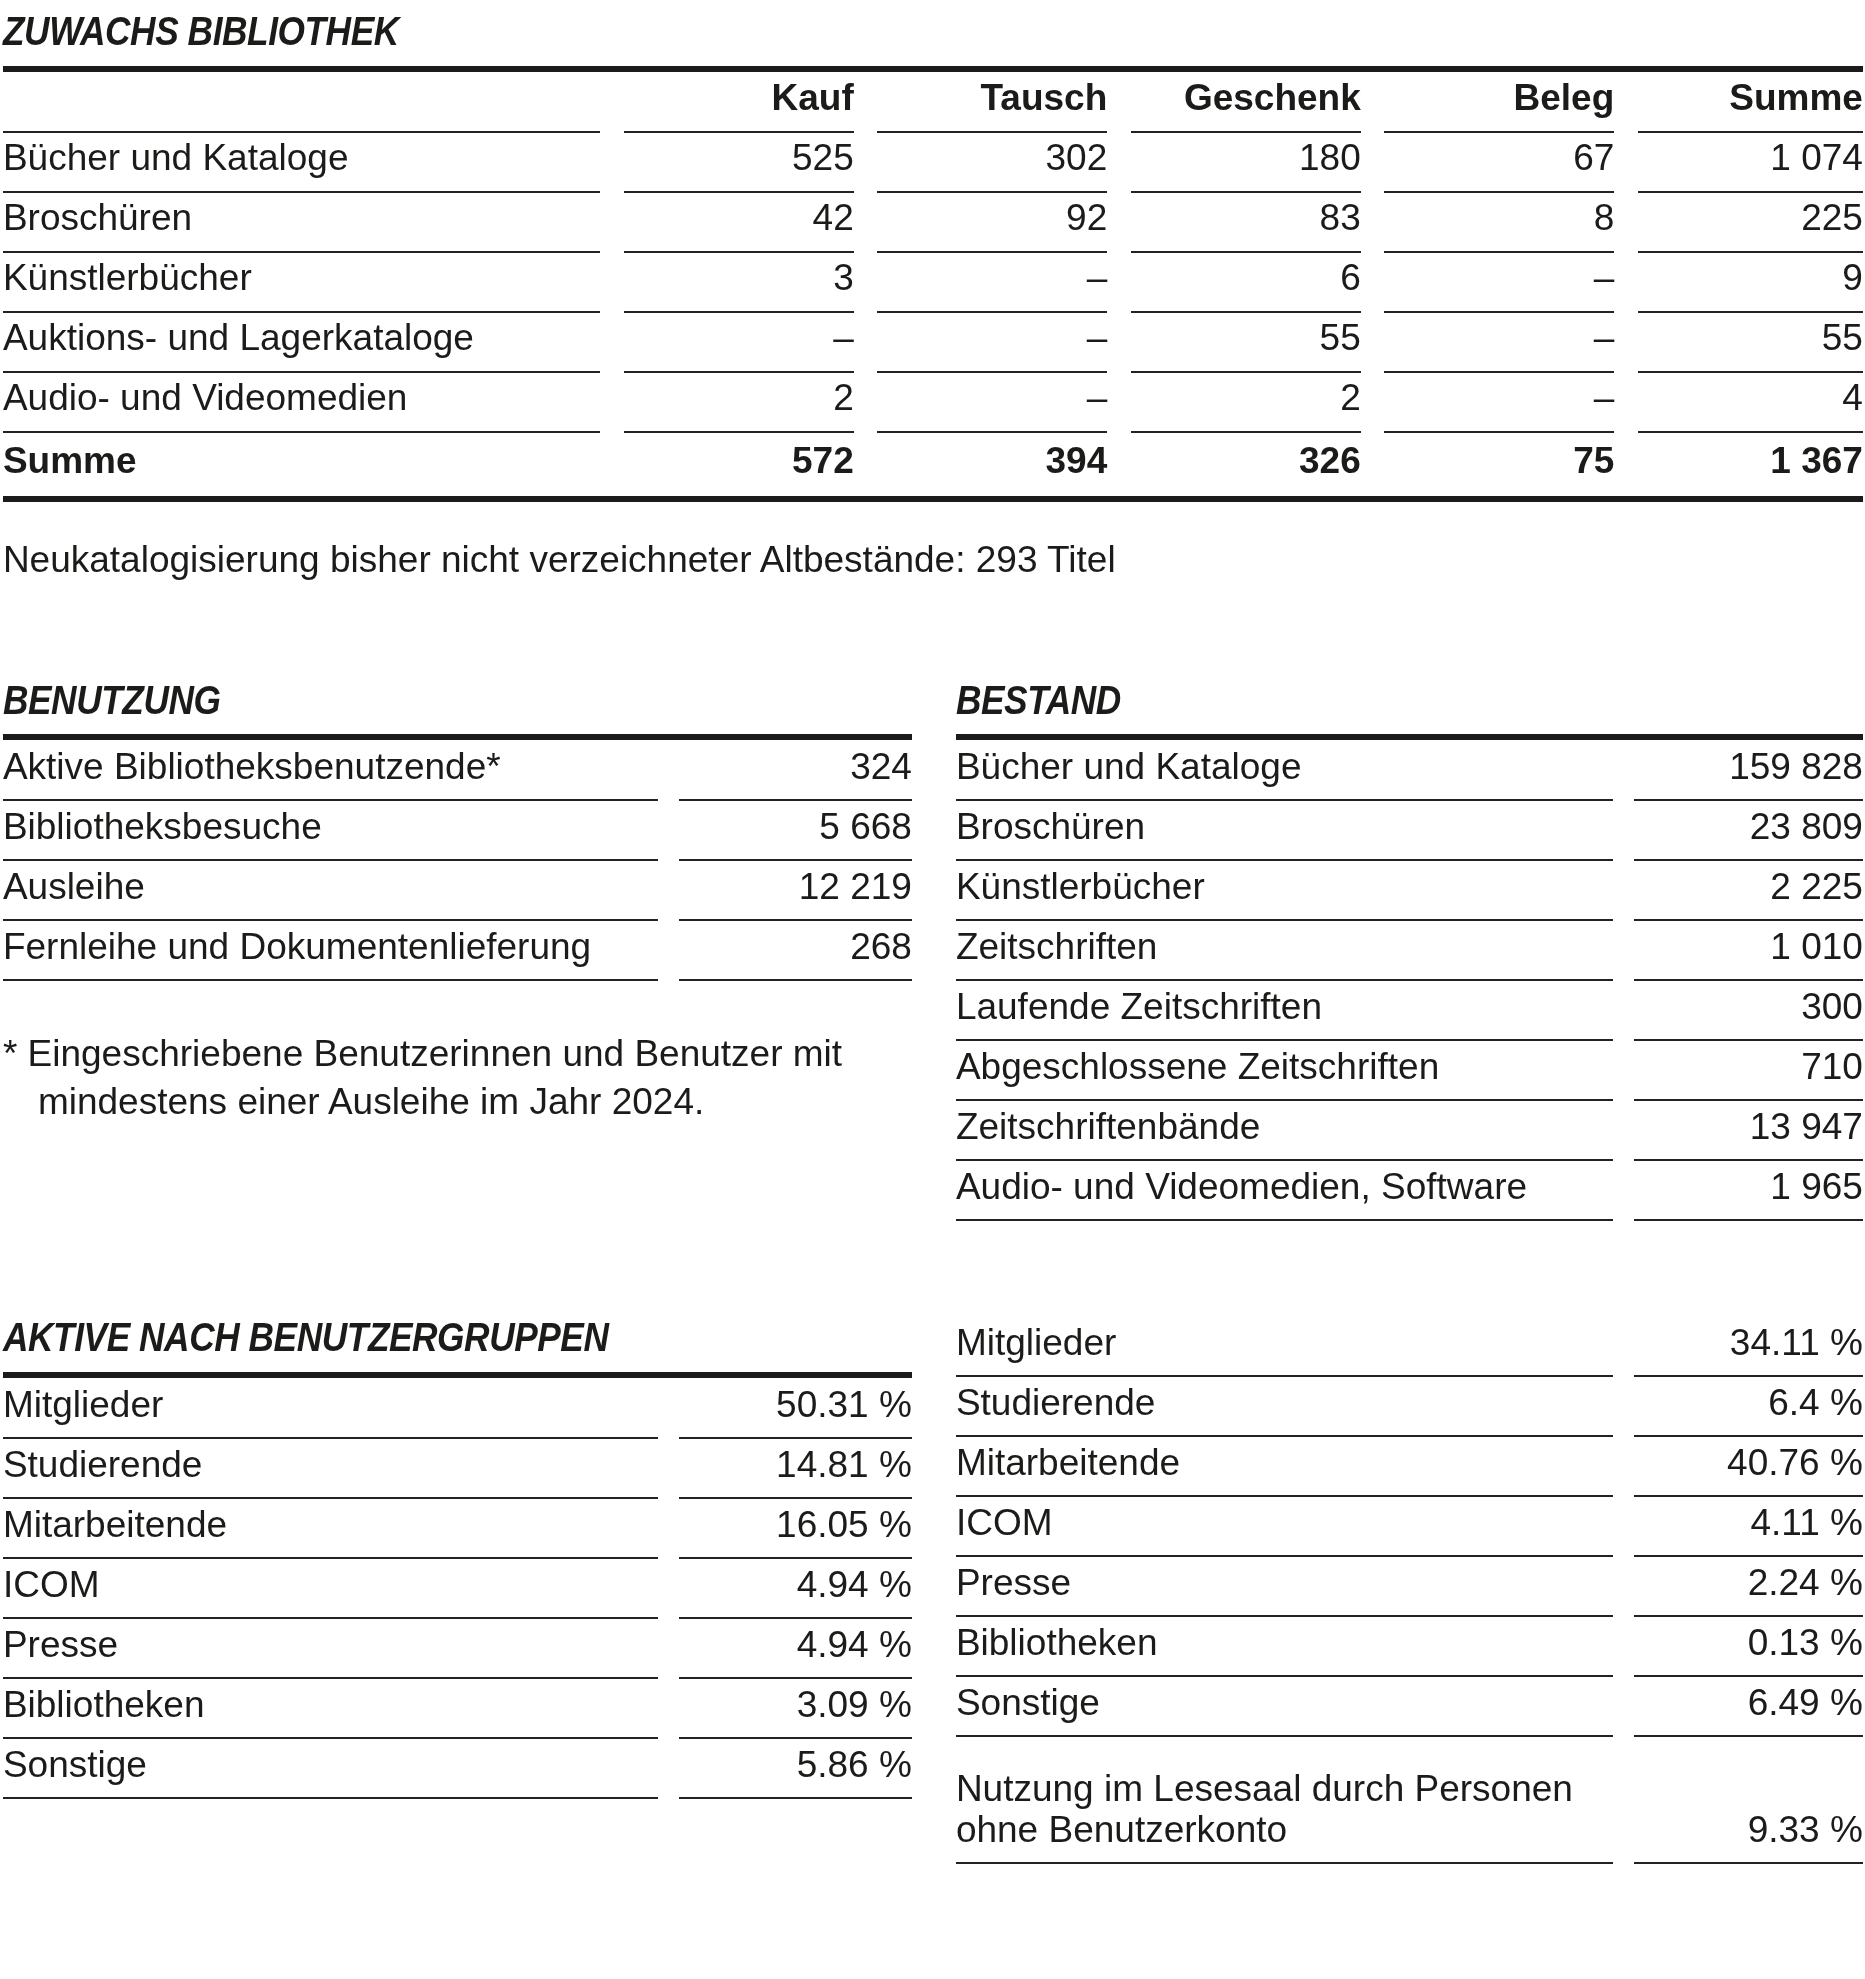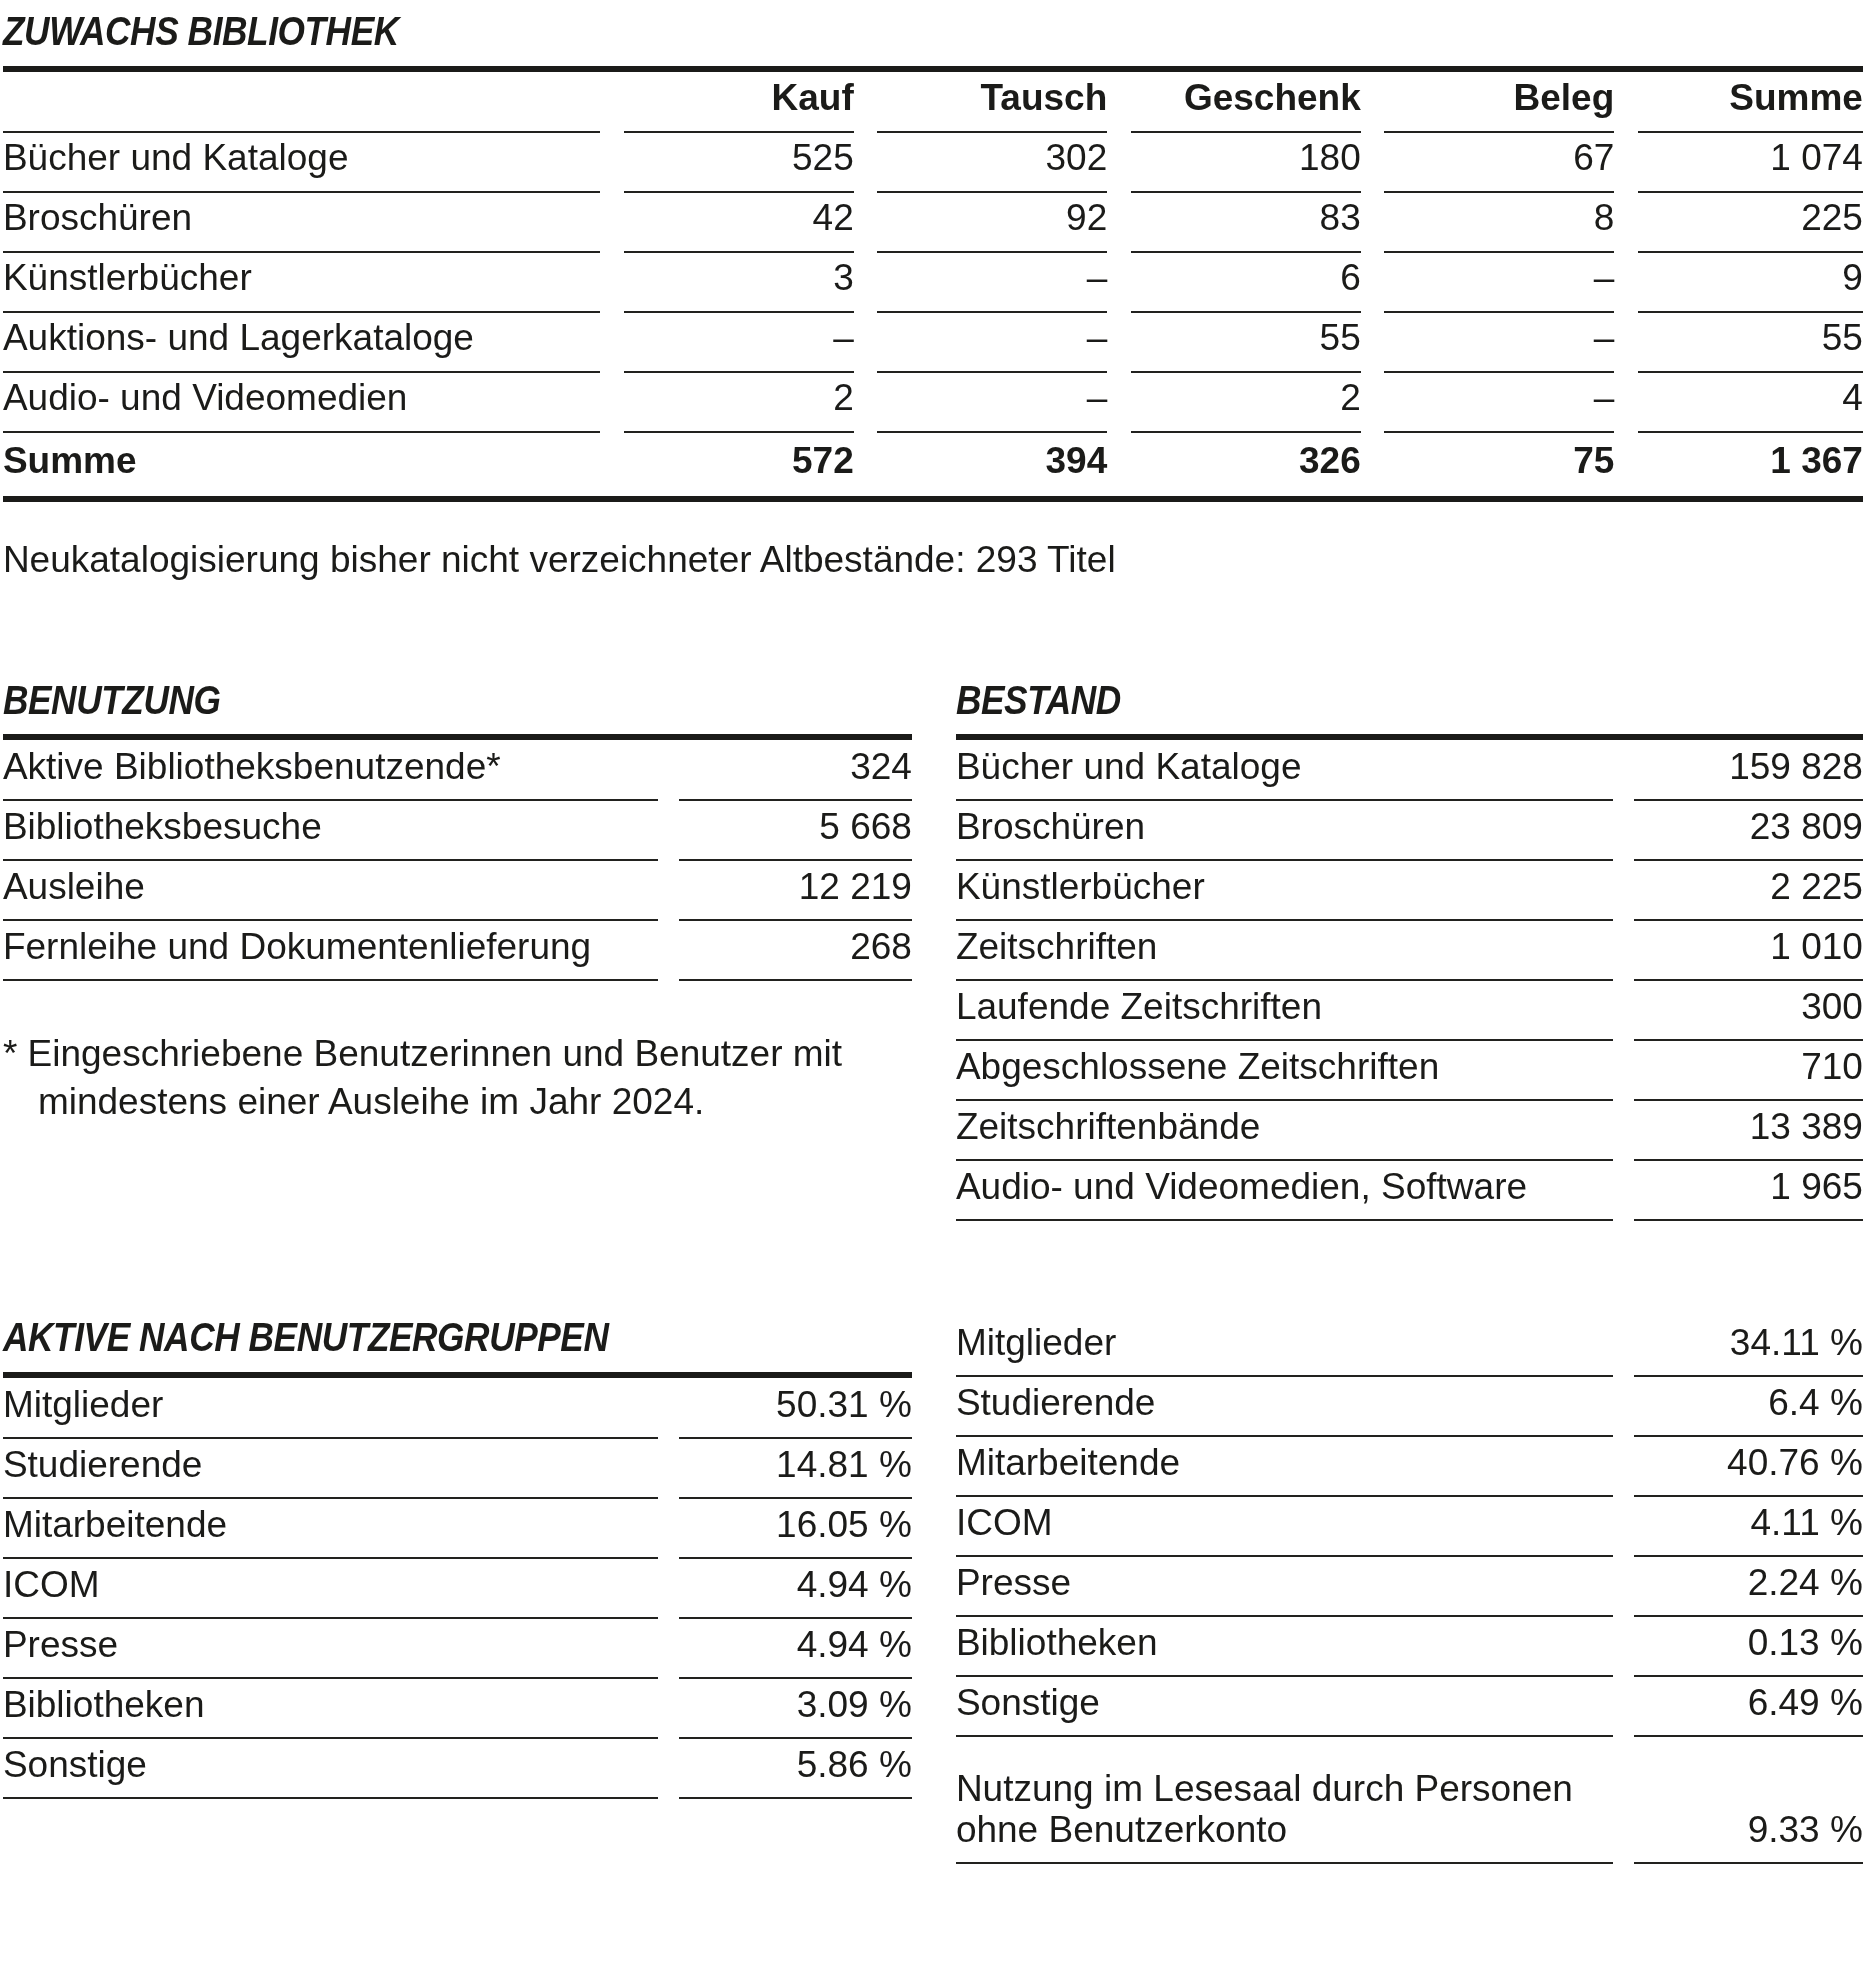--- a/index.html
+++ b/index.html
@@ -232,21 +232,21 @@
           <td class="num">300</td>
         </tr>
         <tr>
           <td>Abgeschlossene Zeitschriften</td>
               <td class="sp"></td>
           <td class="num">710</td>
         </tr>
         <tr>
           <td>Zeitschriftenbände</td>
               <td class="sp"></td>
-          <td class="num">13 389</td>
+          <td class="num">13 947</td>
         </tr>
         <tr>
           <td>Audio- und Videomedien, Software</td>
               <td class="sp"></td>
           <td class="num">1 965</td>
         </tr>
       </tbody>
         </table>
     </section>
   </div>

